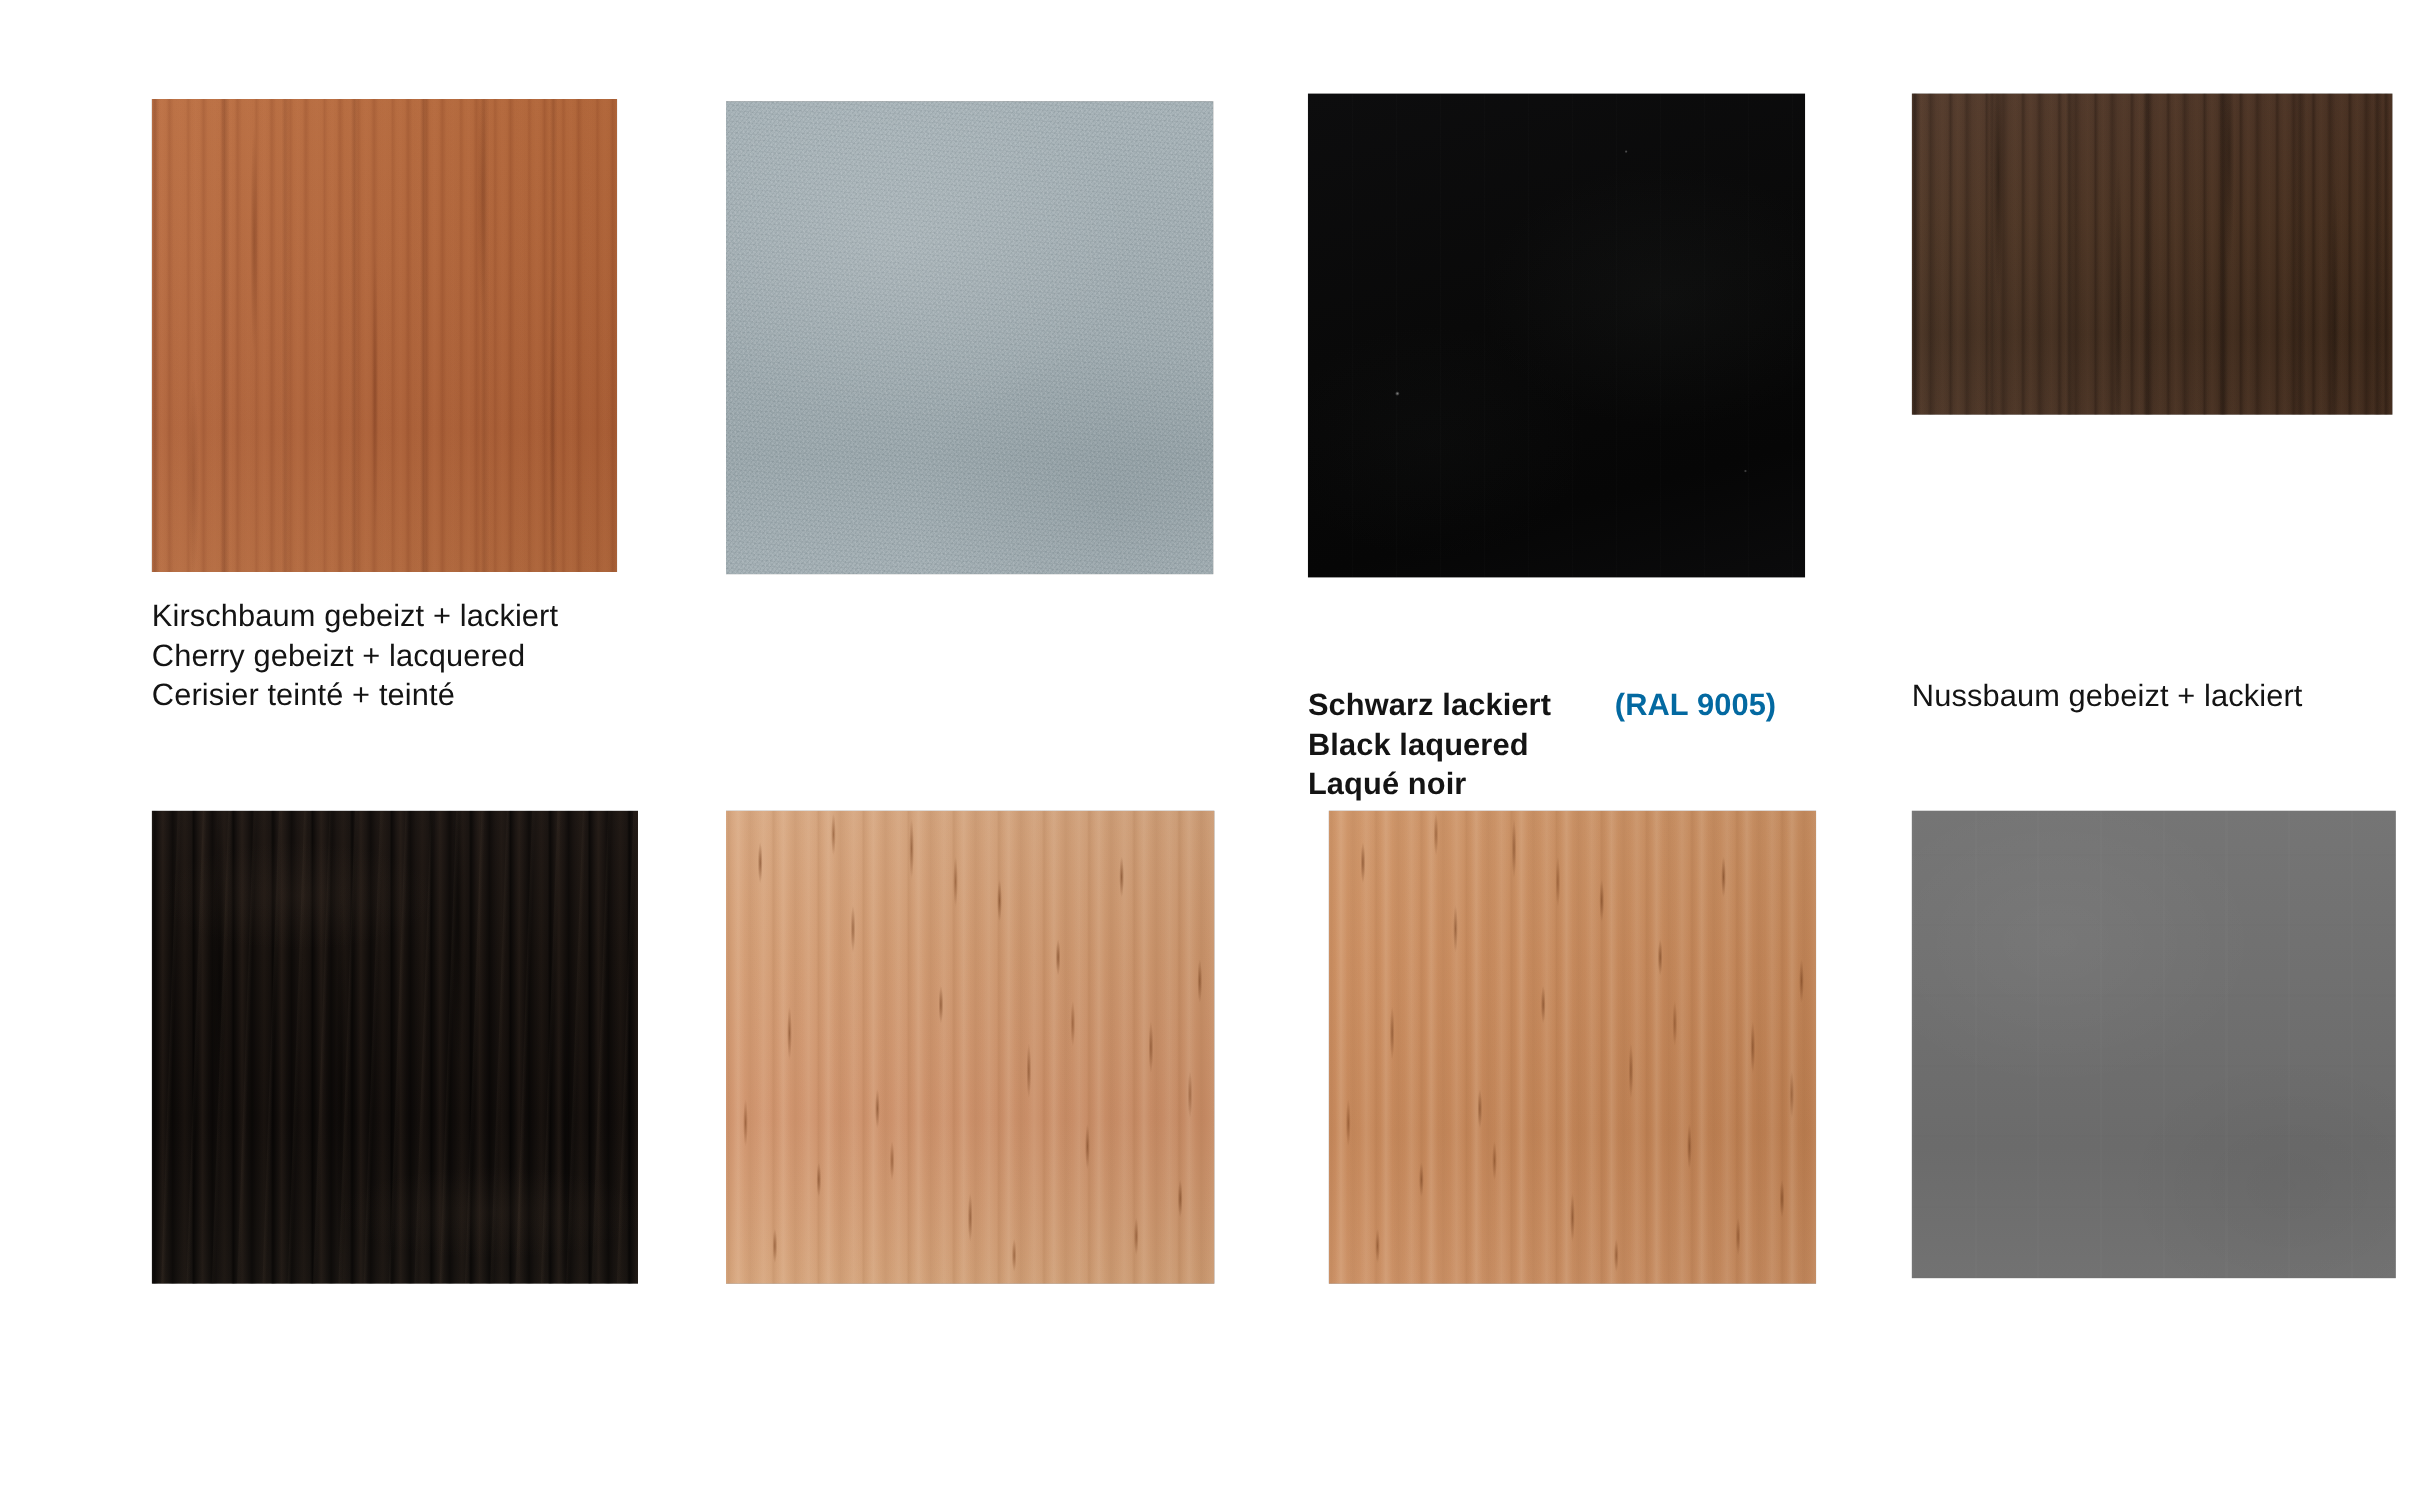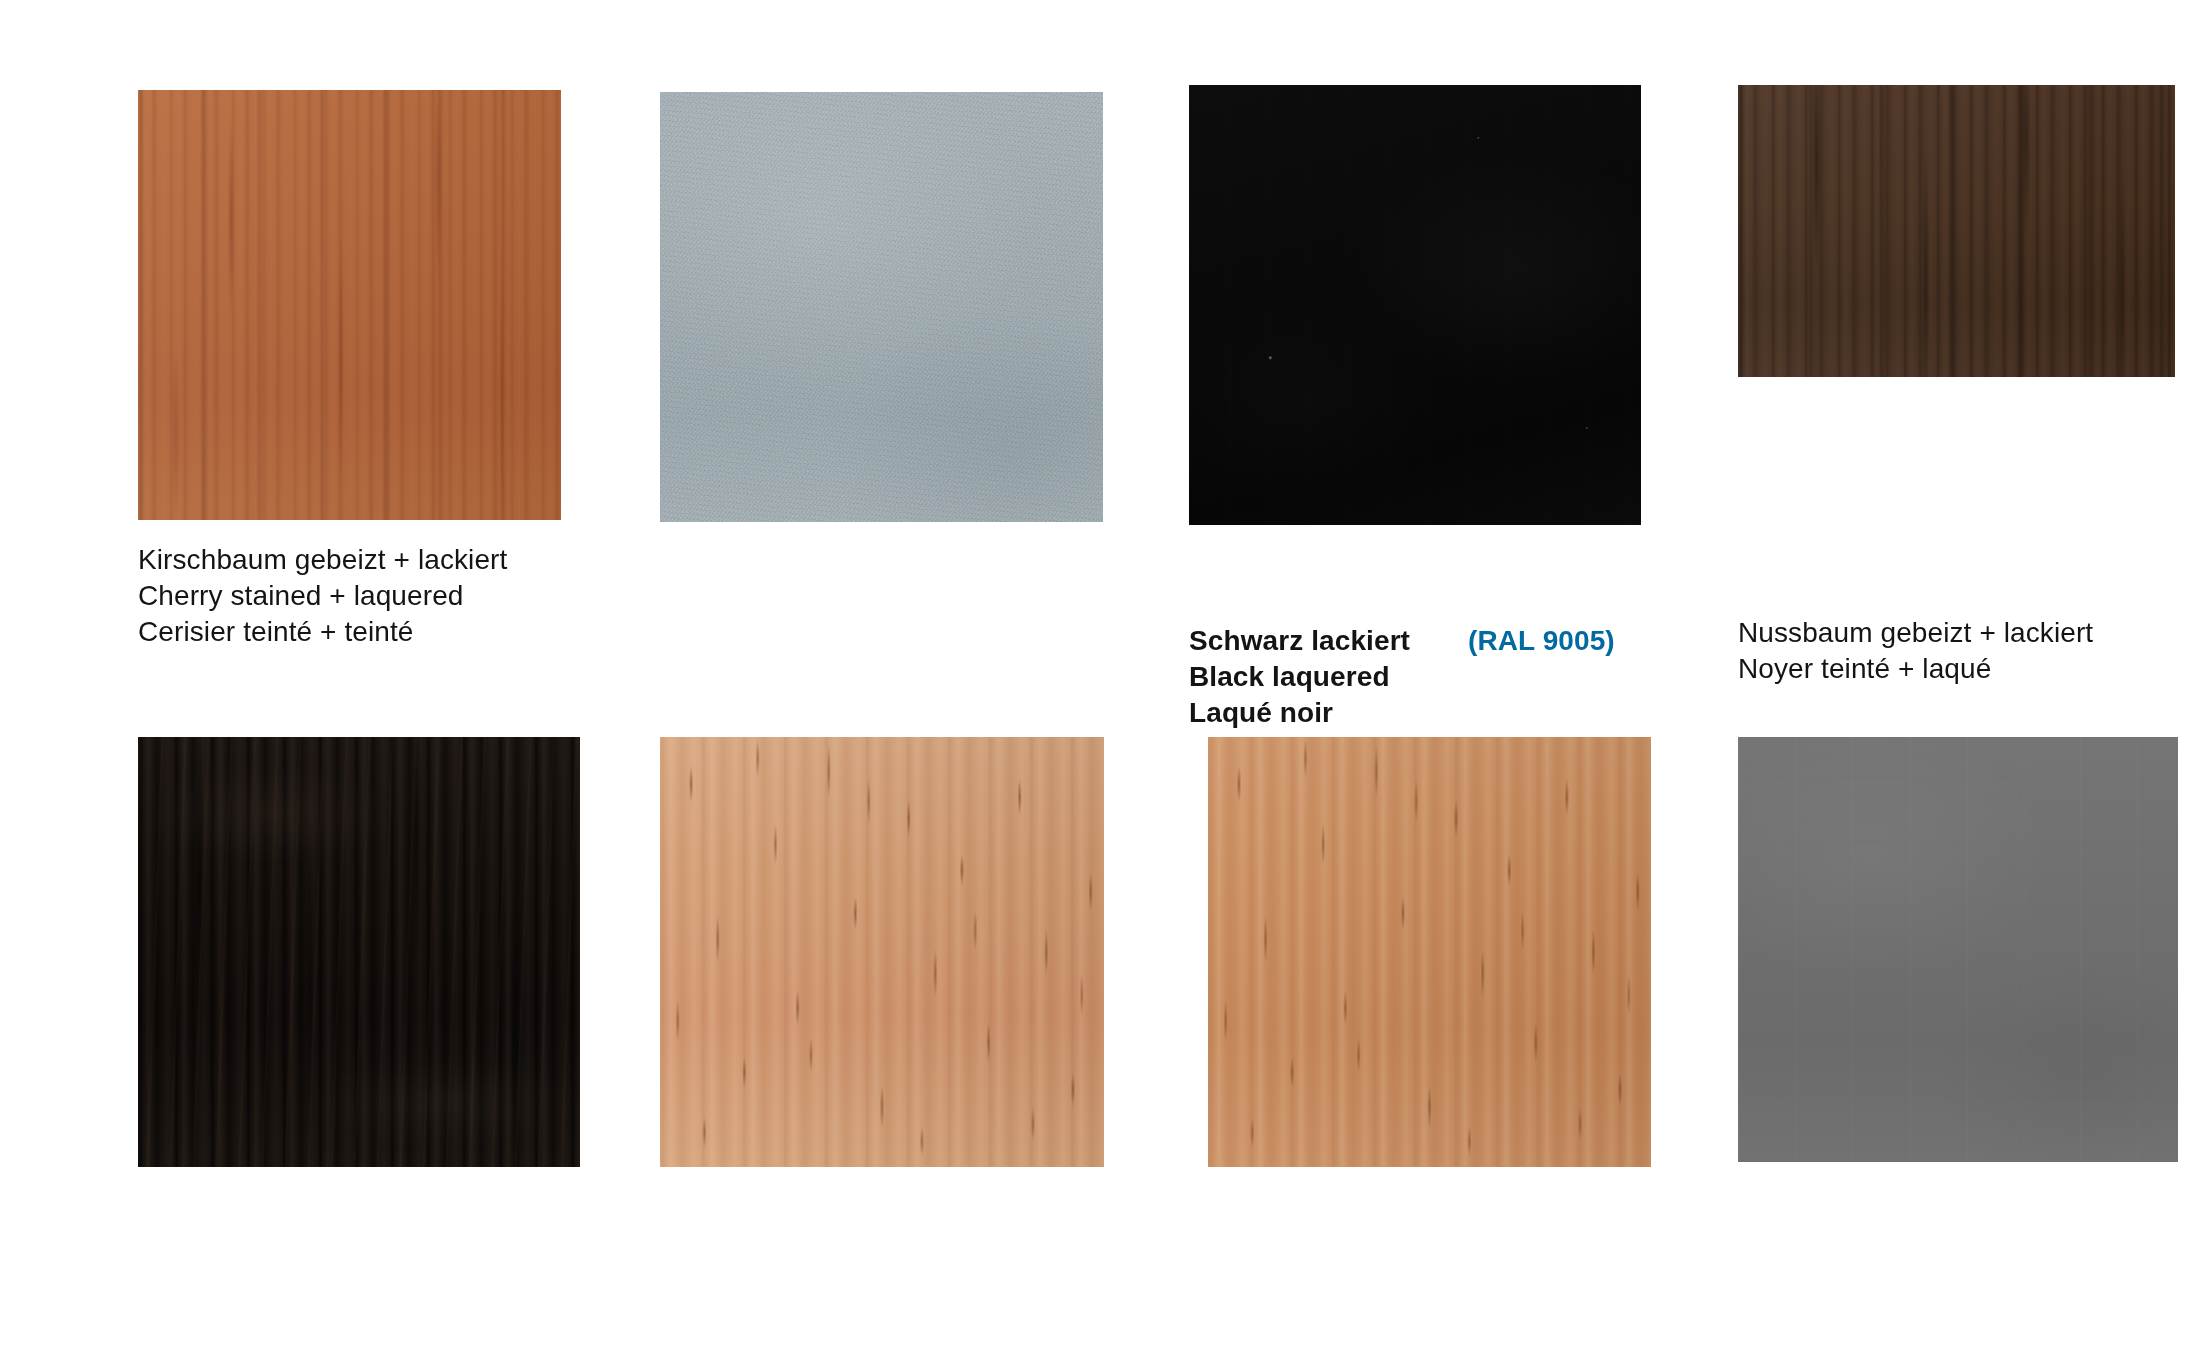--- a/index.html
+++ b/index.html
@@ -261,21 +261,21 @@
 
   <div class="swatch-cell" style="left:90px; top:90px; width:425px;">
     <div class="swatch" style="width:423px; height:430px;">
       <div class="tex tex-cherry-base"></div>
       <div class="tex tex-cherry-g1"></div>
       <div class="tex tex-cherry-g2"></div>
       <div class="tex tex-cherry-g3"></div>
     </div>
     <div class="caption" style="top:452px;">
       <div class="cap-line">Kirschbaum gebeizt + lackiert</div>
-      <div class="cap-line">Cherry stained + laquered</div>
+      <div class="cap-line">Cherry gebeizt + lacquered</div>
       <div class="cap-line">Cerisier teinté + teinté</div>
     </div>
   </div>
 
   <div class="swatch-cell" style="left:612px; top:92px; width:445px;">
     <div class="swatch" style="width:443px; height:430px;">
       <div class="tex tex-alu-base"></div>
       <div class="tex tex-alu-speck"></div>
       <div class="tex tex-alu-sheen"></div>
     </div>
@@ -298,21 +298,20 @@
 
   <div class="swatch-cell" style="left:1690px; top:85px; width:439px;">
     <div class="swatch" style="width:437px; height:292px;">
       <div class="tex tex-walnut-base"></div>
       <div class="tex tex-walnut-g1"></div>
       <div class="tex tex-walnut-g2"></div>
       <div class="tex tex-walnut-g3"></div>
     </div>
     <div class="caption" style="top:530px;">
       <div class="cap-line">Nussbaum gebeizt + lackiert</div>
-      <div class="cap-line">Noyer teinté + laqué</div>
     </div>
   </div>
 
   <div class="swatch-cell" style="left:90px; top:737px; width:444px;">
     <div class="swatch" style="width:442px; height:430px;">
       <div class="tex tex-wenge-base"></div>
       <div class="tex tex-wenge-g1"></div>
       <div class="tex tex-wenge-g2"></div>
       <div class="tex tex-wenge-g3"></div>
     </div>

